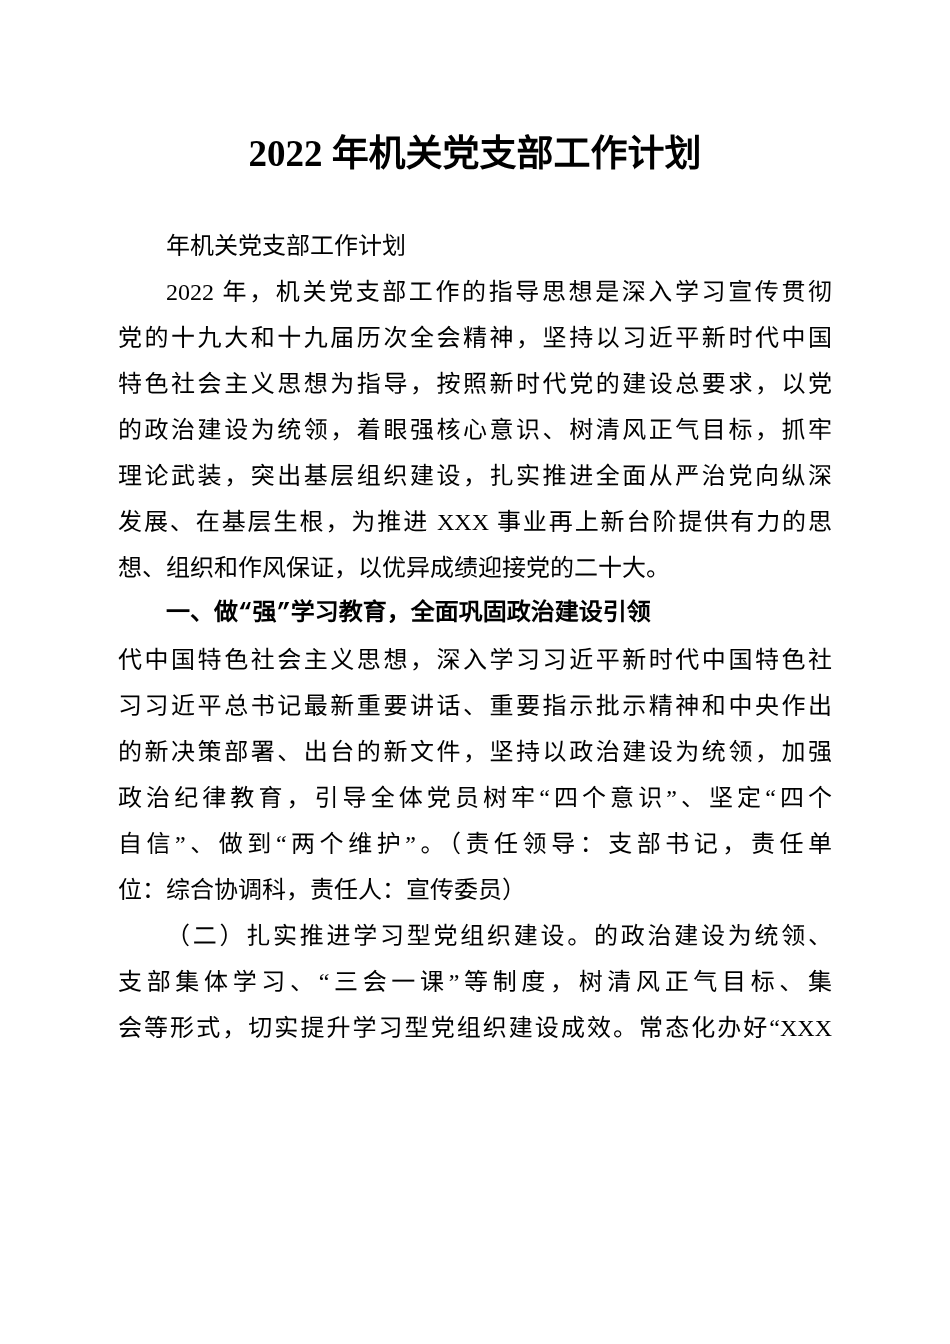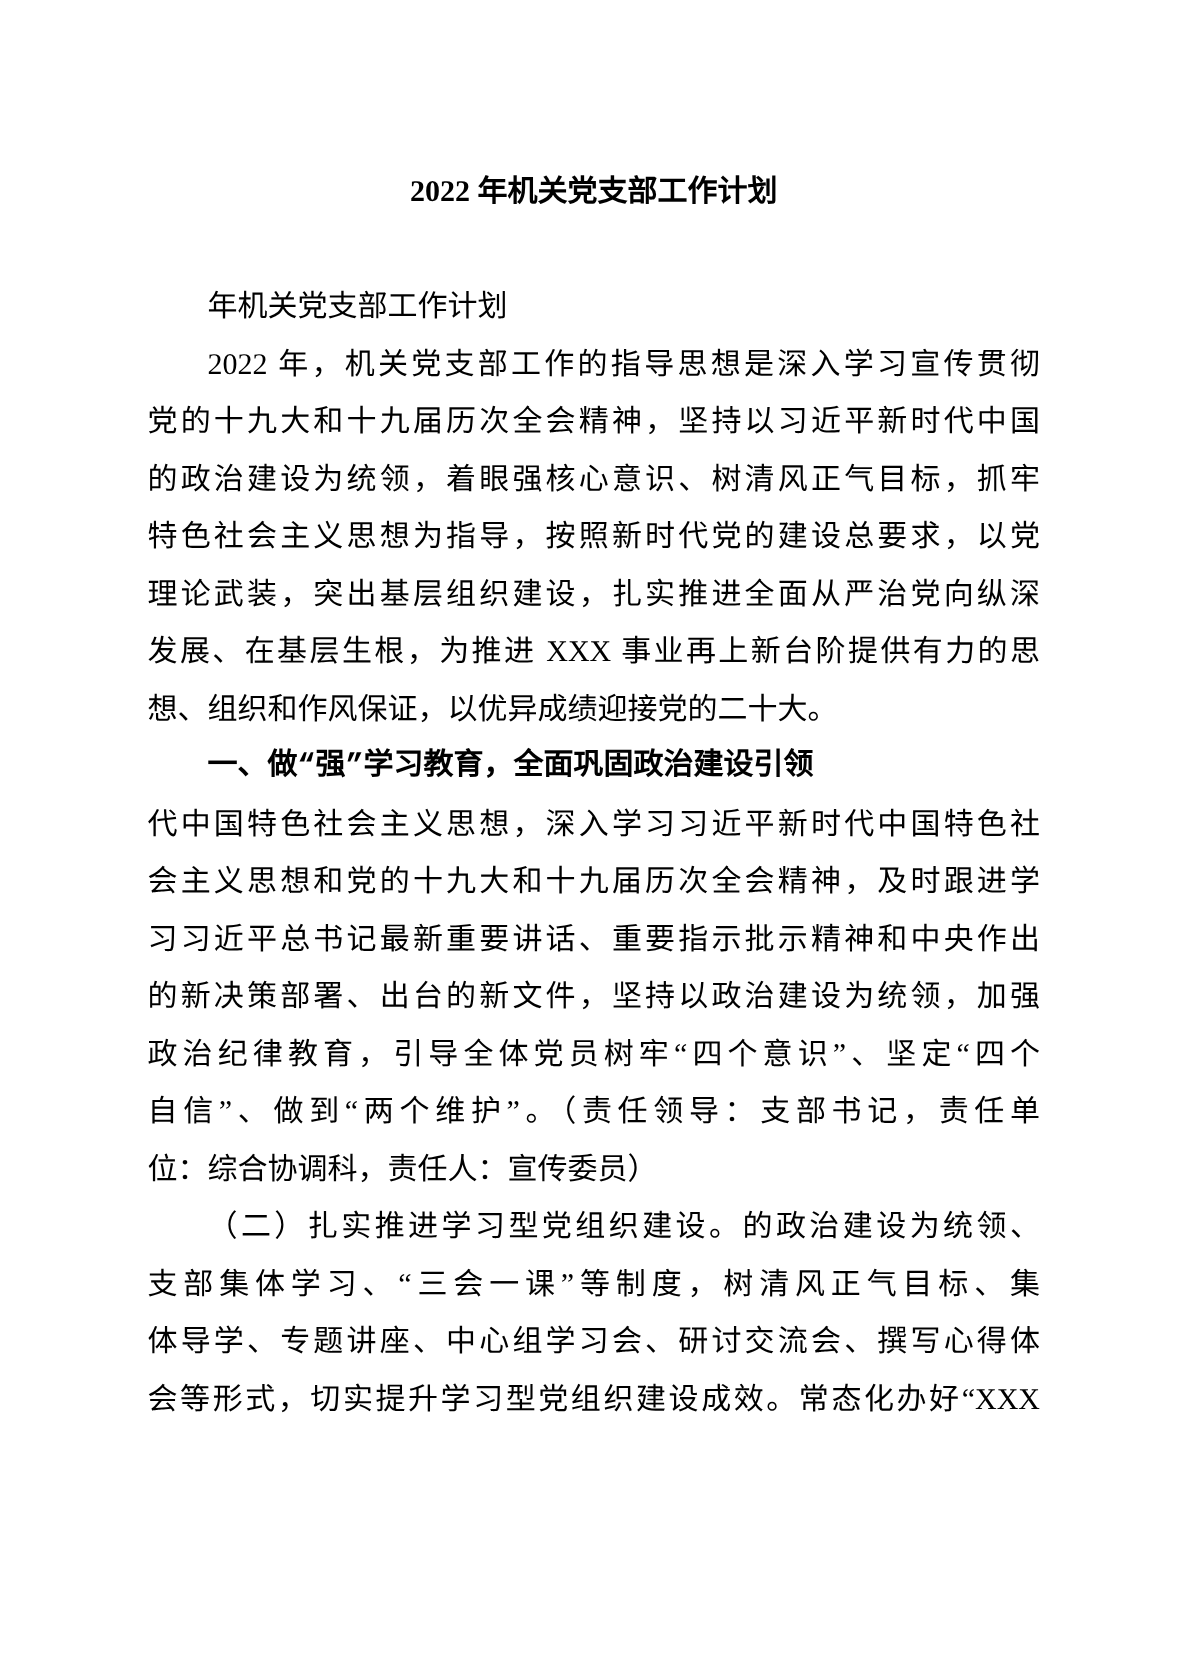--- a/index.html
+++ b/index.html
@@ -16,21 +16,21 @@
     color: #000000;
     box-sizing: border-box;
     padding: 0 118px;
     overflow: hidden;
   }
   .doc-title {
     margin: 0;
     padding-top: 127px;
     font-family: "Liberation Serif", "DejaVu Serif", serif;
     font-weight: bold;
-    font-size: 24px;
+    font-size: 37px;
     line-height: 54px;
     text-align: center;
     color: #000000;
   }
   .doc-body {
     margin-top: 42px;
   }
   .line {
     font-family: "Liberation Serif", "DejaVu Serif", serif;
     font-size: 24px;
@@ -56,31 +56,29 @@
 </style>
 </head>
 <body>
 
 <div class="page">
   <h1 class="doc-title">2022 年机关党支部工作计划</h1>
   <main class="doc-body">
       <div class="line start end">年机关党支部工作计划</div>
       <div class="line start">2022 年，机关党支部工作的指导思想是深入学习宣传贯彻</div>
       <div class="line">党的十九大和十九届历次全会精神，坚持以习近平新时代中国</div>
+      <div class="line">特色社会主义思想为指导，按照新时代党的建设总要求，以党</div>
       <div class="line">的政治建设为统领，着眼强核心意识、树清风正气目标，抓牢</div>
-      <div class="line">特色社会主义思想为指导，按照新时代党的建设总要求，以党</div>
       <div class="line">理论武装，突出基层组织建设，扎实推进全面从严治党向纵深</div>
       <div class="line">发展、在基层生根，为推进 XXX 事业再上新台阶提供有力的思</div>
       <div class="line end">想、组织和作风保证，以优异成绩迎接党的二十大。</div>
       <div class="line heading start end">一、做“强”学习教育，全面巩固政治建设引领</div>
       <div class="line">代中国特色社会主义思想，深入学习习近平新时代中国特色社</div>
-      <div class="line">会主义思想和党的十九大和十九届历次全会精神，及时跟进学</div>
       <div class="line">习习近平总书记最新重要讲话、重要指示批示精神和中央作出</div>
       <div class="line">的新决策部署、出台的新文件，坚持以政治建设为统领，加强</div>
       <div class="line">政治纪律教育，引导全体党员树牢“四个意识”、坚定“四个</div>
       <div class="line">自信”、做到“两个维护”。（责任领导：支部书记，责任单</div>
       <div class="line end">位：综合协调科，责任人：宣传委员）</div>
       <div class="line start">（二）扎实推进学习型党组织建设。的政治建设为统领、</div>
       <div class="line">支部集体学习、“三会一课”等制度，树清风正气目标、集</div>
-      <div class="line">体导学、专题讲座、中心组学习会、研讨交流会、撰写心得体</div>
       <div class="line">会等形式，切实提升学习型党组织建设成效。常态化办好“XXX</div>
     </main>
 </div>
 
 </body></html>

